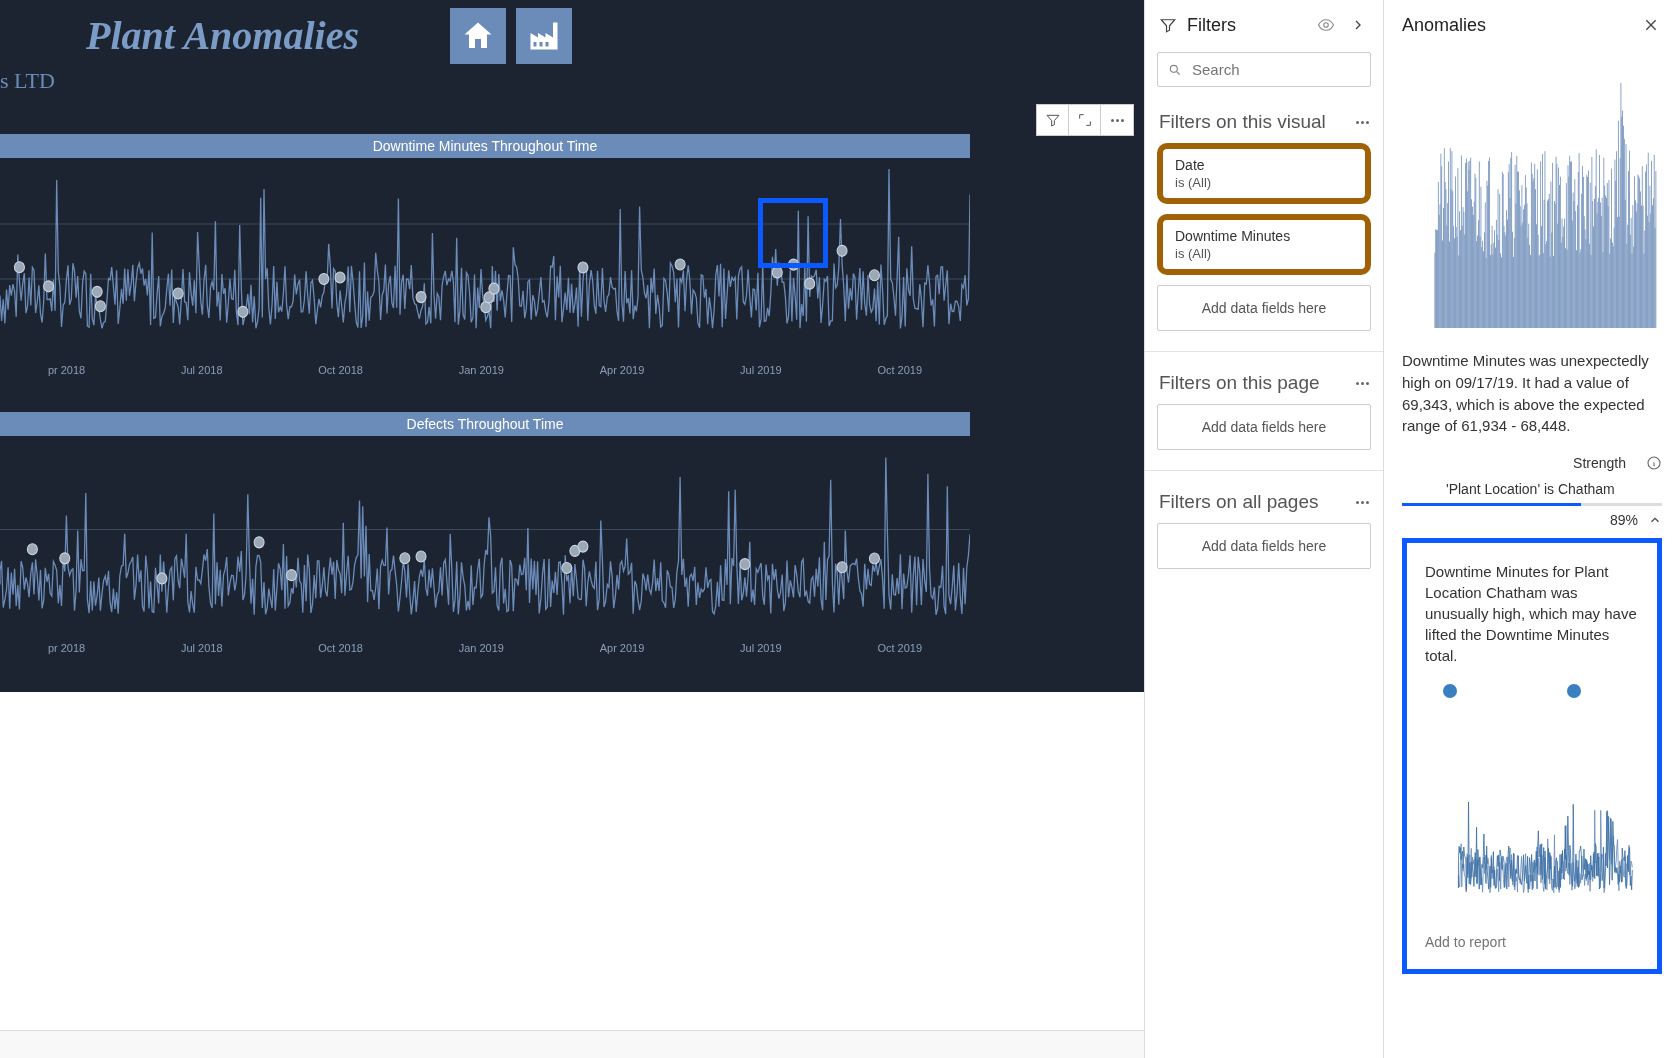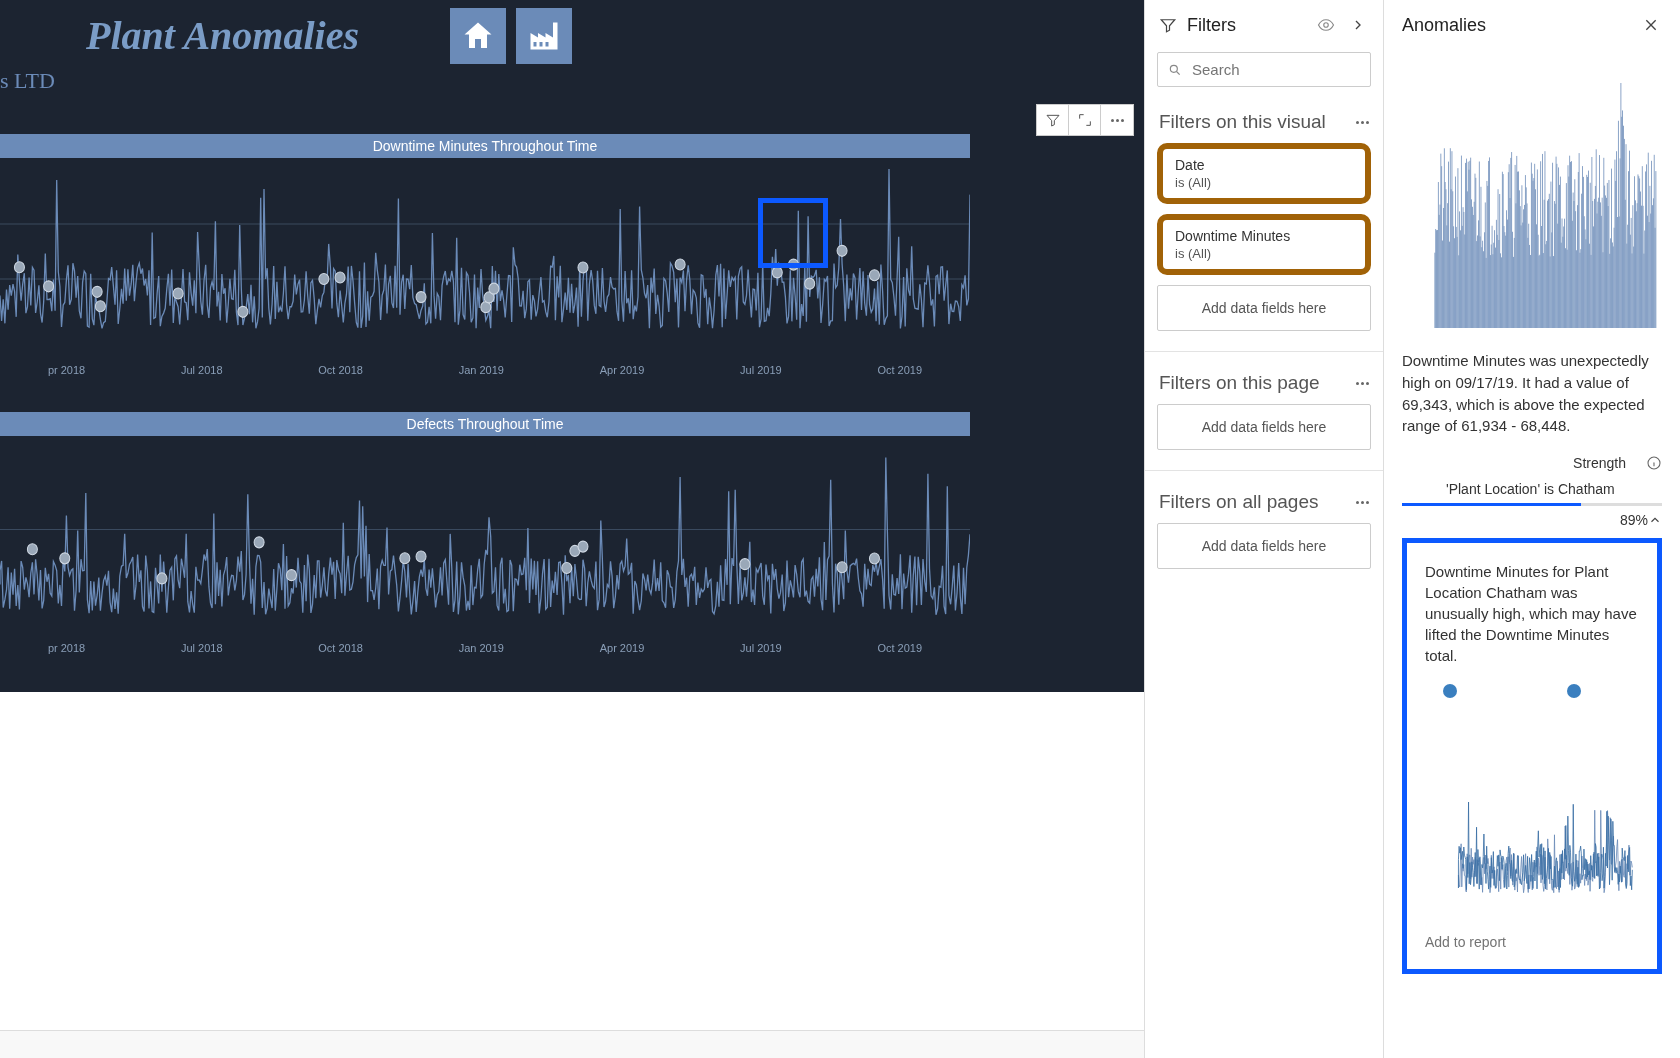--- a/index.html
+++ b/index.html
@@ -54,21 +54,21 @@
 .anom-header { display: flex; align-items: center; justify-content: space-between; margin-bottom: 12px; }
 .anom-header .title-a { font-size: 18px; color: #222; }
 .anom-header .close { width: 22px; height: 22px; cursor: pointer; display: flex; align-items: center; justify-content: center; }
 .anom-minimap { width: 100%; height: 290px; position: relative; }
 .anom-desc { font-size: 15px; color: #333; line-height: 1.45; margin: 12px 0 18px; }
 .possible-h { font-size: 19px; font-weight: 700; color: #111; margin-bottom: 12px; }
 .strength-row { display: flex; align-items: center; justify-content: flex-end; gap: 20px; font-size: 14px; color: #333; margin-bottom: 10px; }
 .exp-label { font-size: 14px; color: #333; margin-bottom: 6px; margin-left: 44px; }
 .strength-bar { position: relative; height: 3px; background: #ddd; margin-bottom: 6px; }
 .strength-fill { position: absolute; left: 0; top: 0; height: 100%; background: #0c59ff; }
-.strength-footer { display: flex; align-items: center; justify-content: flex-end; gap: 0; font-size: 14px; color: #333; margin-bottom: 10px; }
+.strength-footer { display: flex; align-items: center; justify-content: flex-end; gap: 10px; font-size: 14px; color: #333; margin-bottom: 10px; }
 
 .exp-card { border: 5px solid #0c59ff; padding: 18px; }
 .exp-card-desc { font-size: 15px; color: #333; line-height: 1.4; margin-bottom: 18px; }
 .exp-dots { display: flex; gap: 110px; padding-left: 18px; margin-bottom: 10px; }
 .dot { width: 14px; height: 14px; border-radius: 50%; background: #3a7fbf; }
 .exp-chart { width: 100%; height: 220px; position: relative; }
 .add-link { color: #737373; font-size: 14px; cursor: pointer; display: inline-block; margin-top: 6px; }
 
 .ellipsis-dots { display: flex; gap: 2px; }
 .ellipsis-dots span { width: 3px; height: 3px; border-radius: 50%; background: #666; }

